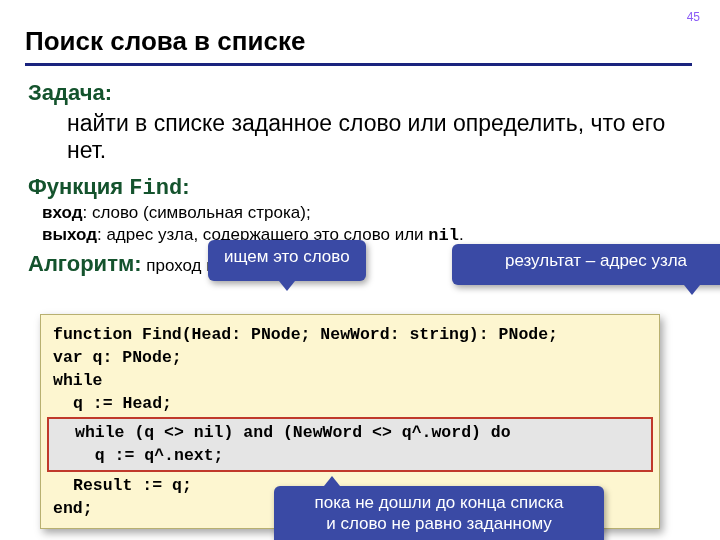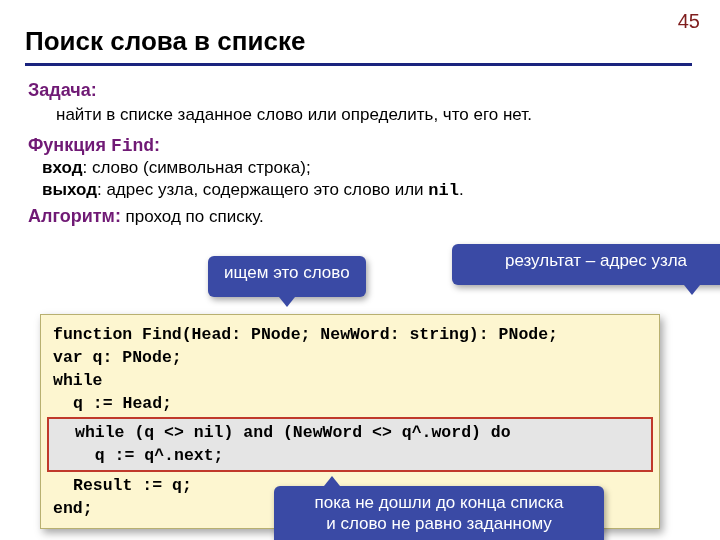--- a/index.html
+++ b/index.html
@@ -9,48 +9,48 @@
     height: 540px;
     background: #fff;
     font-family: Arial, Helvetica, sans-serif;
     position: relative;
     color: #000;
   }
   .page-number {
     position: absolute;
     top: 10px;
     right: 20px;
-    font-size: 20px;
-    color: #7f1d1d;
+    font-size: 12px;
+    color: #8b5cf6;
   }
   .title {
     position: absolute;
     top: 26px;
     left: 25px;
     right: 28px;
     font-size: 26px;
     font-weight: bold;
     color: #000;
     padding-bottom: 6px;
     border-bottom: 3px solid #1a237e;
   }
   .content {
     position: absolute;
     top: 80px;
     left: 28px;
     right: 28px;
   }
   .section-label {
-    color: #701a75;
+    color: #14532d;
     font-weight: bold;
-    font-size: 18px;
+    font-size: 22px;
   }
   .task-text {
-    font-size: 17px;
-    margin: 4px 0 10px 28px;
+    font-size: 23px;
+    margin: 4px 0 10px 39px;
   }
   .mono { font-family: "Courier New", monospace; font-weight: bold; }
   .func-line {
     font-size: 17px;
     margin: 2px 0 2px 14px;
   }
   .bold { font-weight: bold; }
   .algo-line {
     font-size: 17px;
     margin-top: 6px;
@@ -68,21 +68,21 @@
   }
   .callout-purple {
     background: #3a4aa5;
   }
   .callout::after {
     content: "";
     position: absolute;
     width: 0; height: 0;
   }
   .callout-search {
-    top: 256px;
+    top: 240px;
     left: 208px;
   }
   .callout-search::after {
     bottom: -10px;
     left: 50%;
     margin-left: -8px;
     border-left: 8px solid transparent;
     border-right: 8px solid transparent;
     border-top: 10px solid #3a4aa5;
   }

